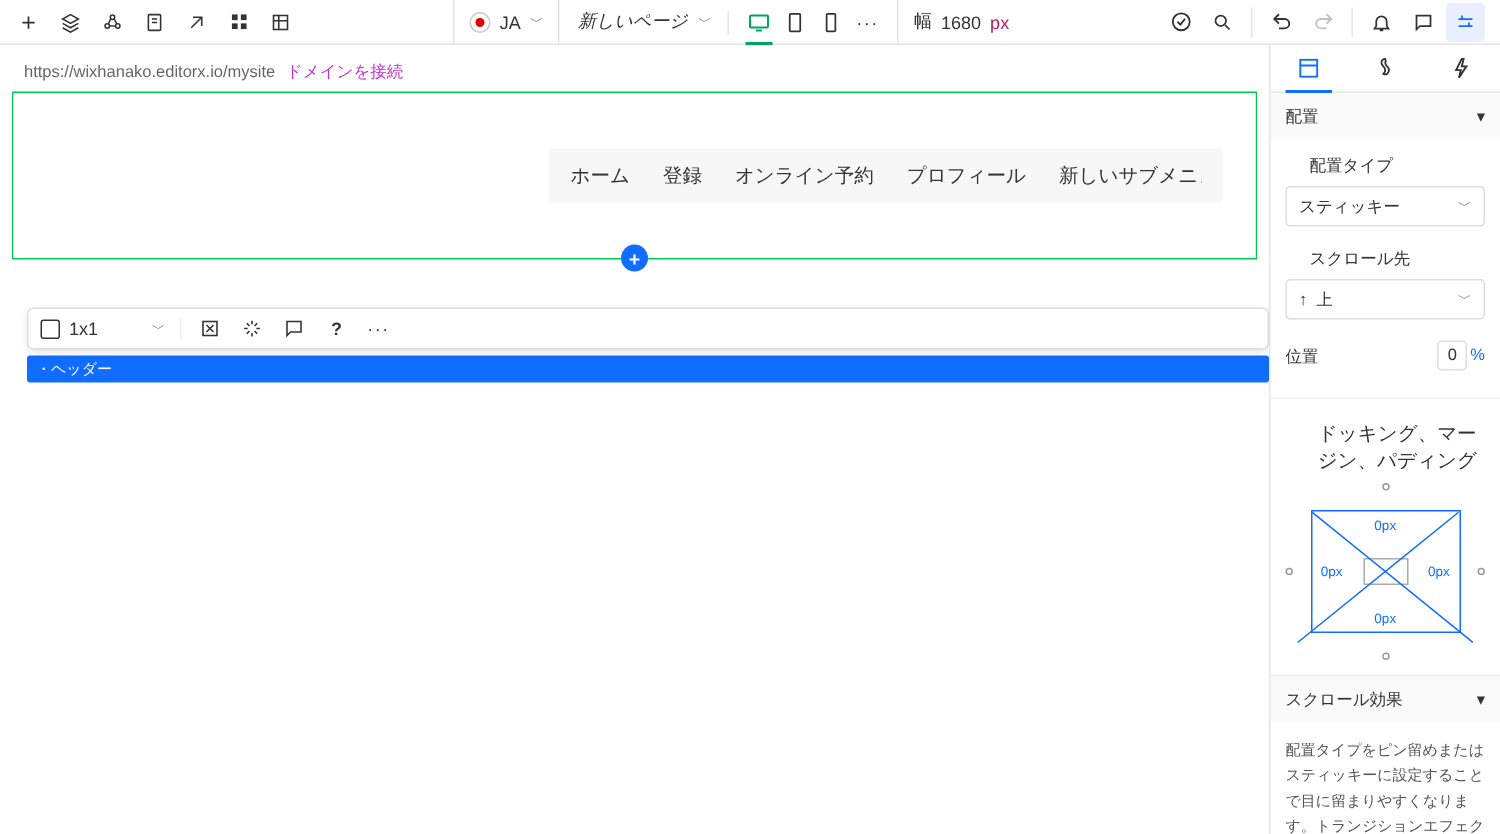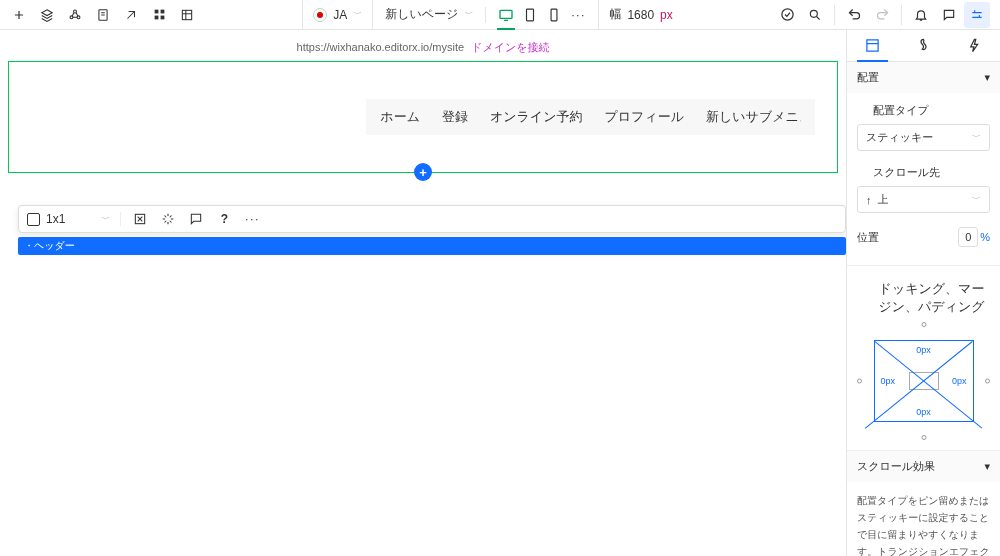--- a/index.html
+++ b/index.html
@@ -4,38 +4,38 @@
 <style>
 * { box-sizing: border-box; margin: 0; padding: 0; font-family: -apple-system, "Hiragino Sans", sans-serif; }
 body { width: 1000px; height: 556px; background: #fff; font-size: 12px; color: #333; overflow: hidden; }
 
 
 .top-bar { height: 30px; display: flex; align-items: center; border-bottom: 1px solid #e5e5e5; padding: 0 6px; }
 .tool-group { display: flex; align-items: center; gap: 2px; }
 .tool-btn { width: 26px; height: 26px; display: flex; align-items: center; justify-content: center; cursor: pointer; border-radius: 3px; }
 .spacer { flex: 1; }
 .lang-sel { display: flex; align-items: center; gap: 6px; padding: 0 10px; height: 30px; border-left: 1px solid #e5e5e5; border-right: 1px solid #e5e5e5; cursor: pointer; min-width: 70px; margin-left: 15px; }
-.page-sel { display: flex; align-items: center; gap: 6px; padding: 0 12px; height: 16px; border-right: 1px solid #e5e5e5; cursor: pointer; font-size: 12px; }
+.page-sel { display: flex; align-items: center; gap: 6px; padding: 0 12px; height: 16px; border-right: 1px solid #e5e5e5; cursor: pointer; font-size: 12px; font-style: italic; }
 .viewport-group { display: flex; align-items: center; padding: 0 8px; border-right: 1px solid #e5e5e5; height: 30px; }
 .vp-btn { width: 24px; height: 26px; display: flex; align-items: center; justify-content: center; cursor: pointer; position: relative; }
 .vp-btn.active::after { content:''; position:absolute; bottom:-2px; left:3px; right:3px; height:2px; background:#00a65a; }
 .width-group { display: flex; align-items: center; gap: 6px; padding: 0 10px; height: 30px; font-size: 12px; }
 .width-val { font-size: 12px; }
 .right-tools { display: flex; align-items: center; gap: 2px; padding: 0 4px; }
 .divider-v { width: 1px; height: 20px; background: #e5e5e5; margin: 0 4px; }
 .flag-jp { width: 14px; height: 14px; border-radius: 50%; background: #fff; border: 1px solid #ccc; position: relative; }
 .flag-jp::after { content:''; position:absolute; top:3px; left:3px; width:6px; height:6px; background:#d00; border-radius:50%; }
 
 
 .main { display: flex; height: calc(100% - 30px); }
 .canvas-wrap { flex: 1; background: #fff; display: flex; flex-direction: column; padding-top: 6px; }
 .right-panel { width: 154px; border-left: 1px solid #e5e5e5; background: #fff; overflow-y: auto; font-size: 11px; }
 
 
-.url-bar { text-align: center; font-size: 11px; color: #666; padding: 4px 0 6px; }
+.url-bar { font-size: 11px; color: #666; padding: 4px 16px 6px; }
 .url-bar .connect { color: #c533c8; cursor: pointer; margin-left: 4px; }
 .header-section { margin: 0 8px; border: 1px solid #00c853; position: relative; }
 .header-inner { height: 110px; background: #fff; display: flex; align-items: center; padding: 0 22px; }
 .search-box { display: flex; align-items: center; border: 1px solid #000; padding: 7px 10px; width: 185px; gap: 6px; }
 .search-box input { border: none; outline: none; font-size: 12px; flex: 1; }
 .nav-items { margin-left: auto; display: flex; gap: 22px; background: #f7f7f7; padding: 9px 14px; font-size: 13px; align-items: center; justify-content: flex-end; }
 .nav-items span { white-space: nowrap; cursor: pointer; }
 .nav-items span.cut { max-width: 95px; overflow: hidden; text-overflow: clip; }
 .add-btn { position: absolute; bottom: -9px; left: 50%; transform: translateX(-50%); width: 18px; height: 18px; background: #116dff; border-radius: 50%; display: flex; align-items: center; justify-content: center; font-size: 13px; color: #fff; cursor: pointer; font-weight: bold; z-index: 2; }
 

